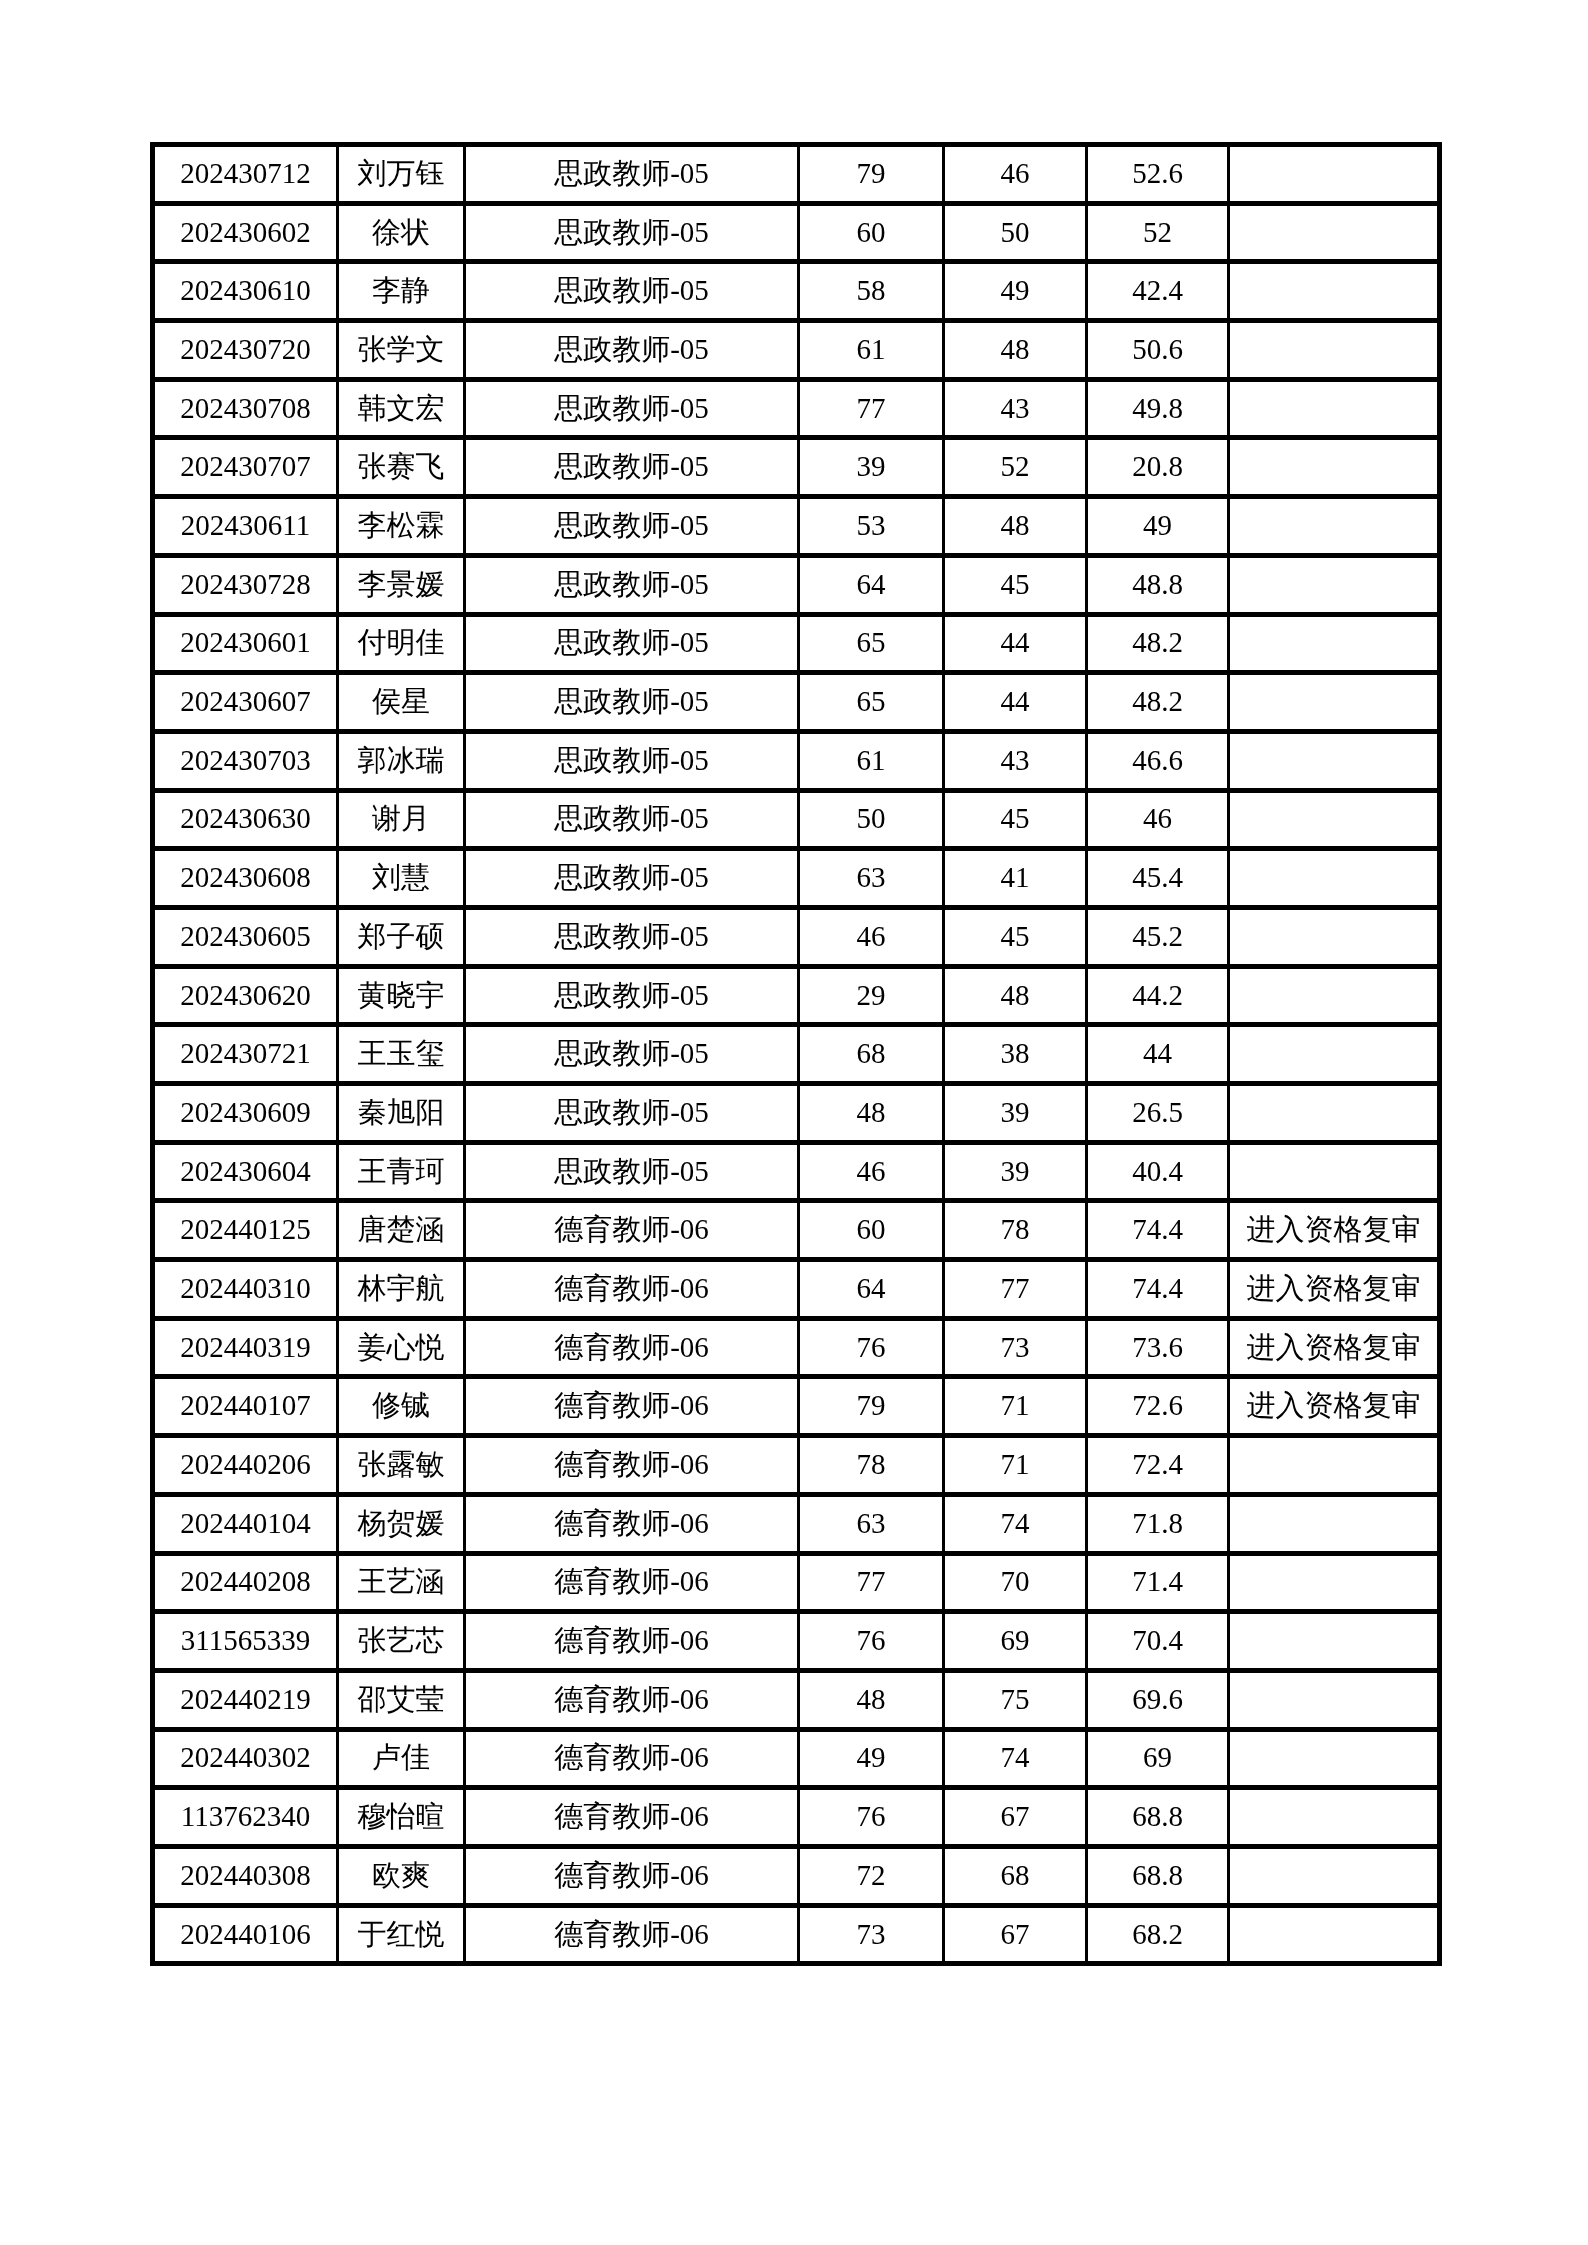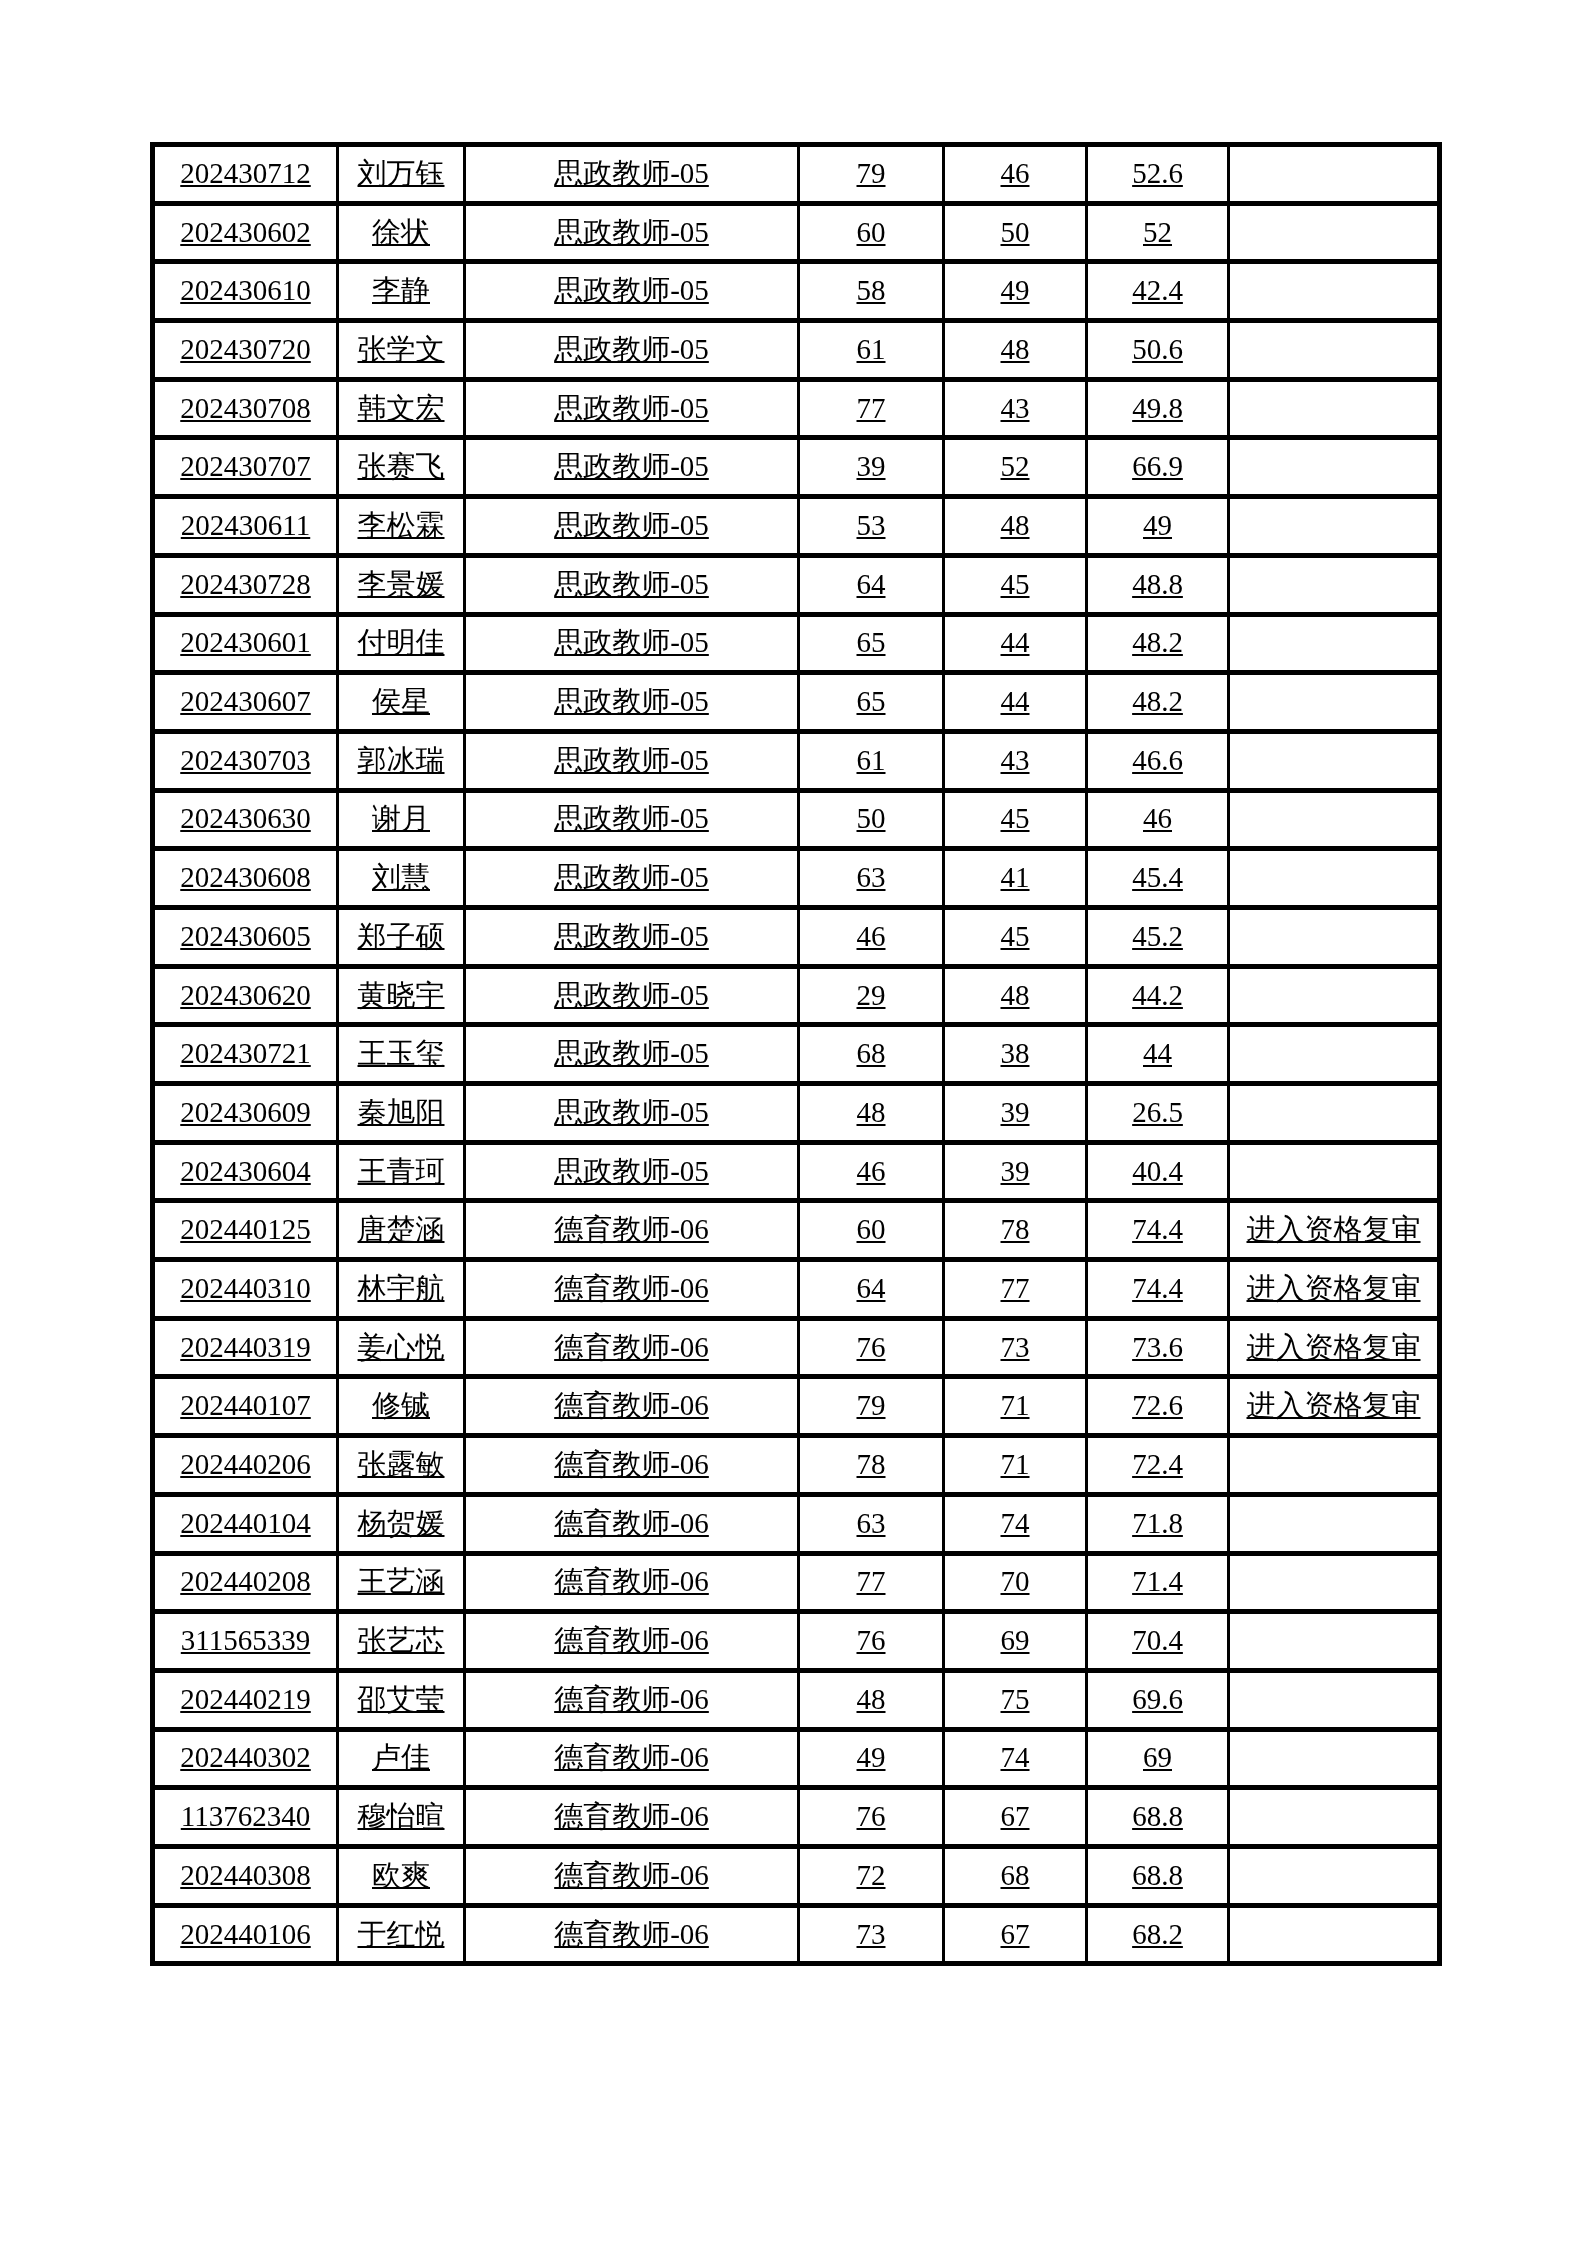--- a/index.html
+++ b/index.html
@@ -19,21 +19,20 @@
     background:var(--page-bg);
     overflow:hidden;
   }
   table.results{
     position:absolute;
     left:150px;top:142px;
     width:1287px;
     border-collapse:collapse;
     table-layout:fixed;
     border:5px solid var(--border-color);
-    text-decoration:underline;
   }
   table.results td{
     border:3px solid var(--border-color);
     border-top-width:5px;
     border-bottom-width:5px;
     height:53.7px;
     padding:0 2px;
     text-align:center;
     vertical-align:middle;
     font-size:29px;
@@ -109,21 +108,21 @@
           <td>43</td>
           <td>49.8</td>
           <td></td>
         </tr>
         <tr>
           <td>202430707</td>
           <td>张赛飞</td>
           <td>思政教师-05</td>
           <td>39</td>
           <td>52</td>
-          <td>66.9</td>
+          <td>20.8</td>
           <td></td>
         </tr>
         <tr>
           <td>202430611</td>
           <td>李松霖</td>
           <td>思政教师-05</td>
           <td>53</td>
           <td>48</td>
           <td>49</td>
           <td></td>

